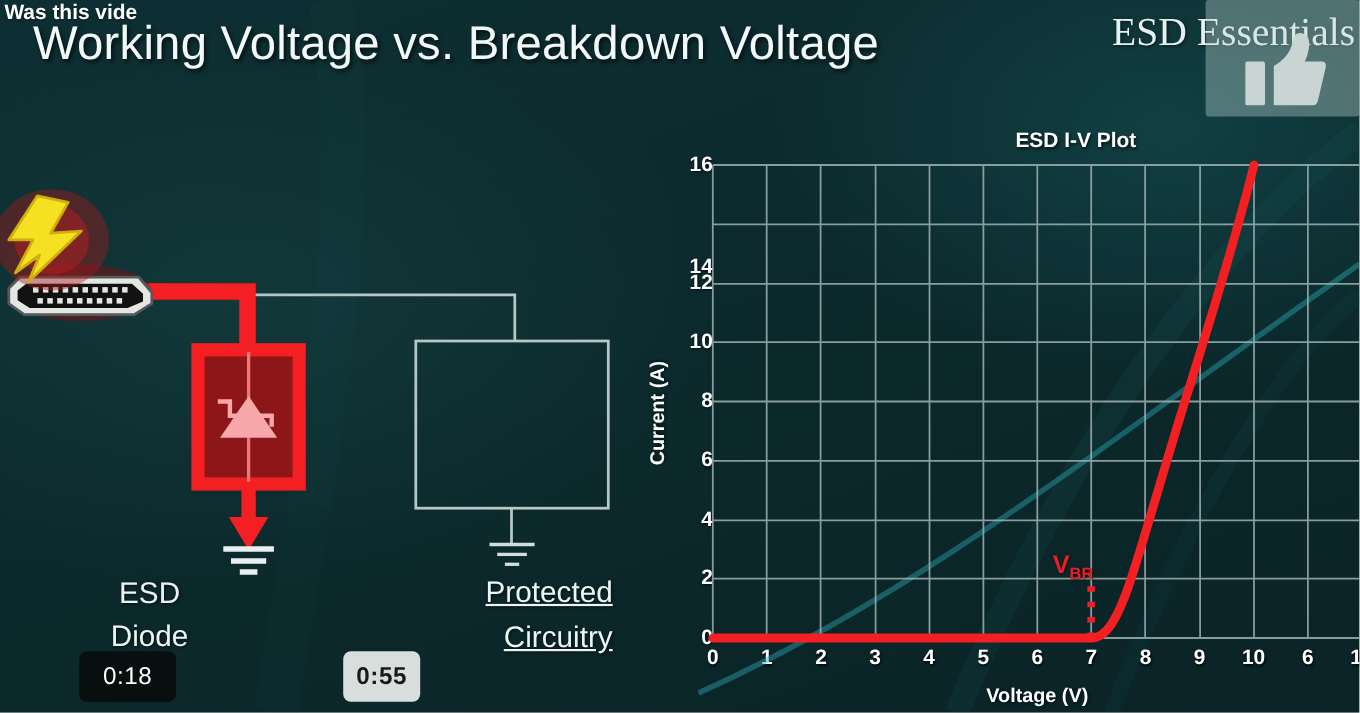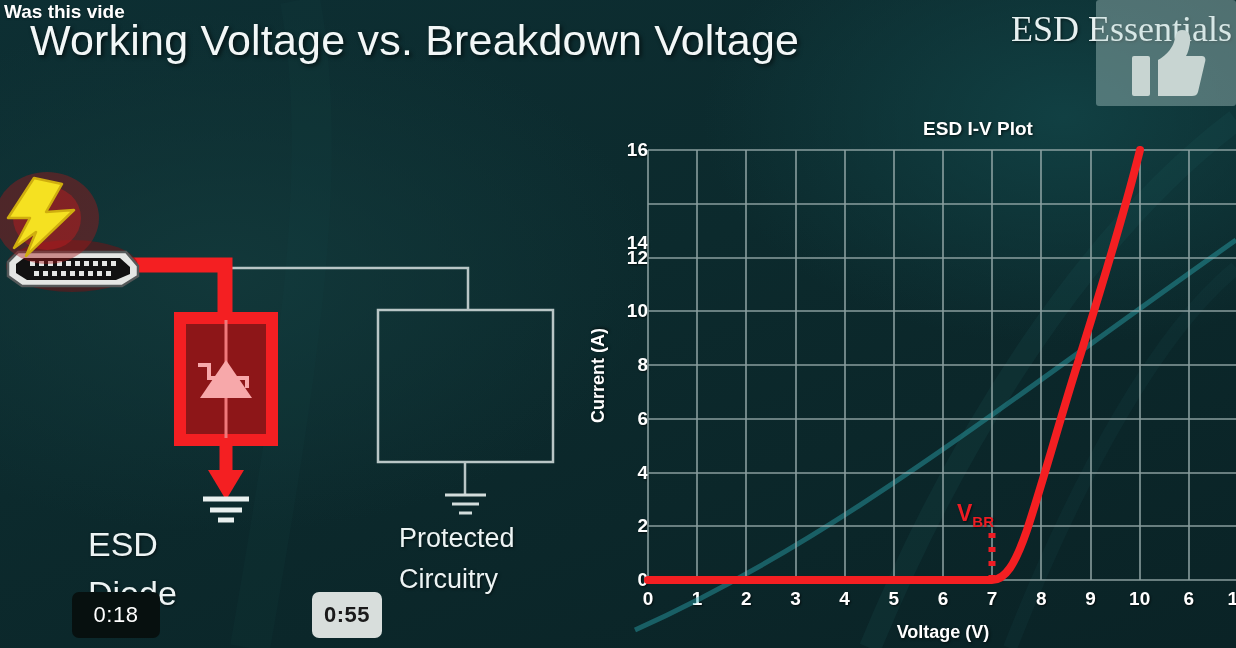--- a/index.html
+++ b/index.html
@@ -51,29 +51,30 @@
     white-space: nowrap;
     text-shadow: 0 1px 2px rgba(0,0,0,.45);
   }
   #thumb-icon { position: absolute; left: 36px; top: 30px; }
 
   
   #circuit { position: absolute; left: 0; top: 170px; width: 600px; height: 390px; }
 
   .lbl-esd {
     position: absolute; left: 88px; top: 350px;
-    width: 96px; 
-    font-size: 34px; color: #edf4f4; line-height: 1.45;
+    width: 96px; text-align: center;
+    font-size: 27px; color: #edf4f4; line-height: 1.45;
     text-shadow: 1px 1px 3px rgba(0,0,0,.6);
   }
   .lbl-prot {
-    position: absolute; left: 399px; top: 348px;
-    width: 175px; text-align: left;
+    position: absolute; left: 382px; top: 348px;
+    width: 175px; text-align: right;
     font-size: 27px; color: #edf4f4; line-height: 1.5;
     text-shadow: 1px 1px 3px rgba(0,0,0,.6);
+    text-decoration: underline;
   }
 
   
   #chart { position: absolute; left: 575px; top: 110px; width: 661px; height: 538px; }
   #chart-title {
     position: absolute; left: 0; top: 8px; width: 661px;
     text-align: center; font-size: 19px; font-weight: bold; color: #ffffff;
     text-shadow: 1px 1px 3px rgba(0,0,0,.7);
     padding-left: 145px;
   }

